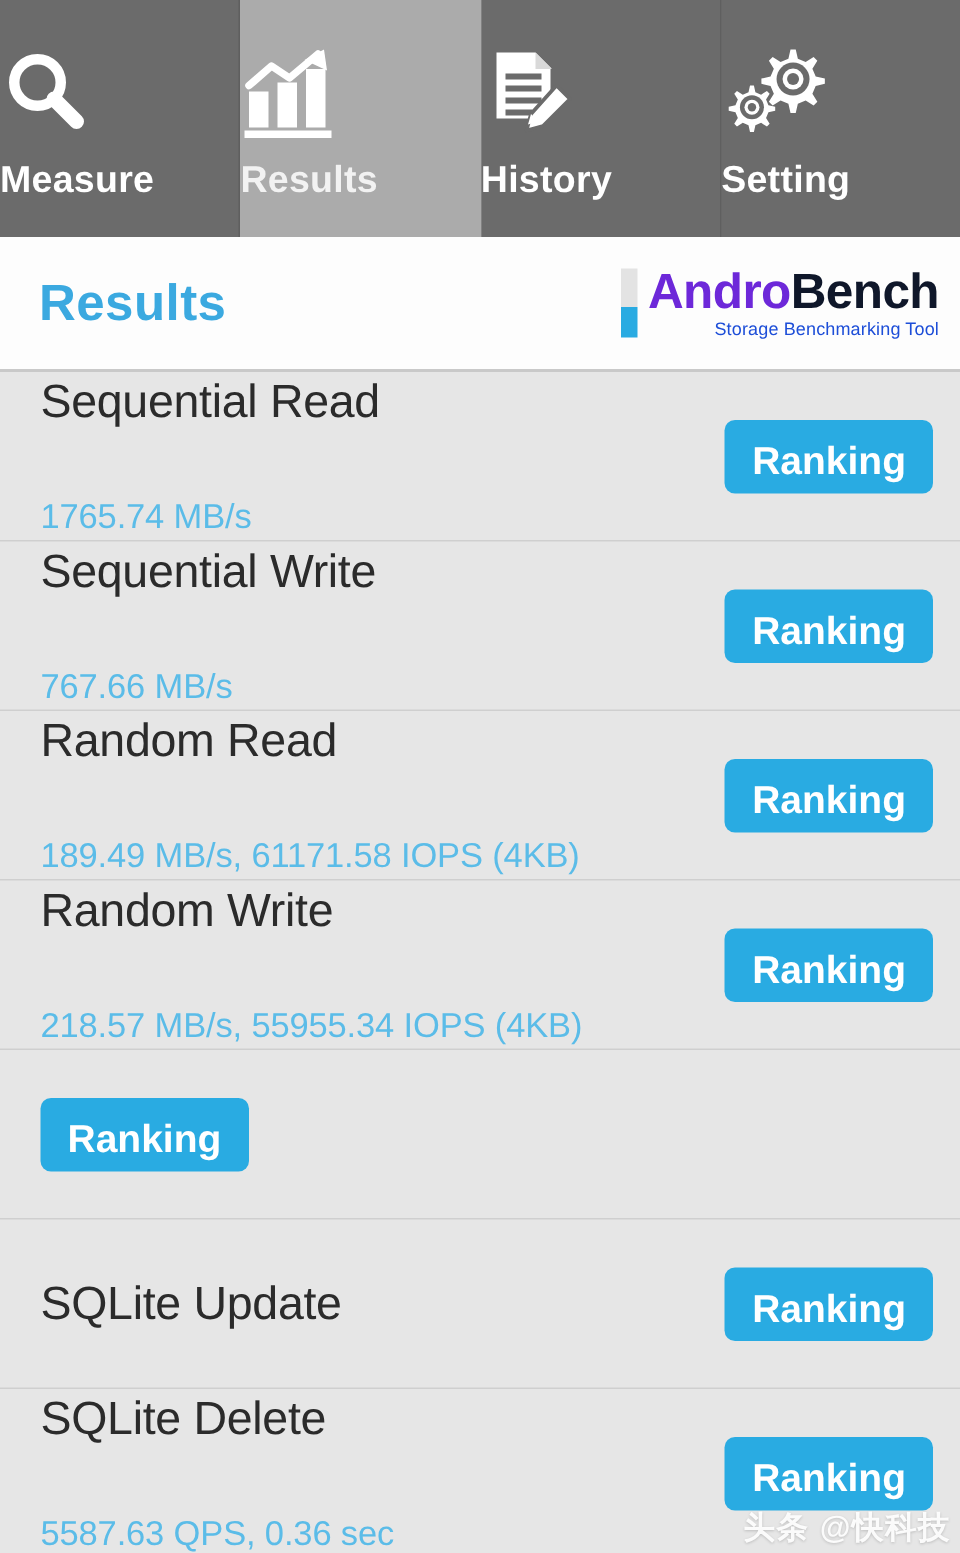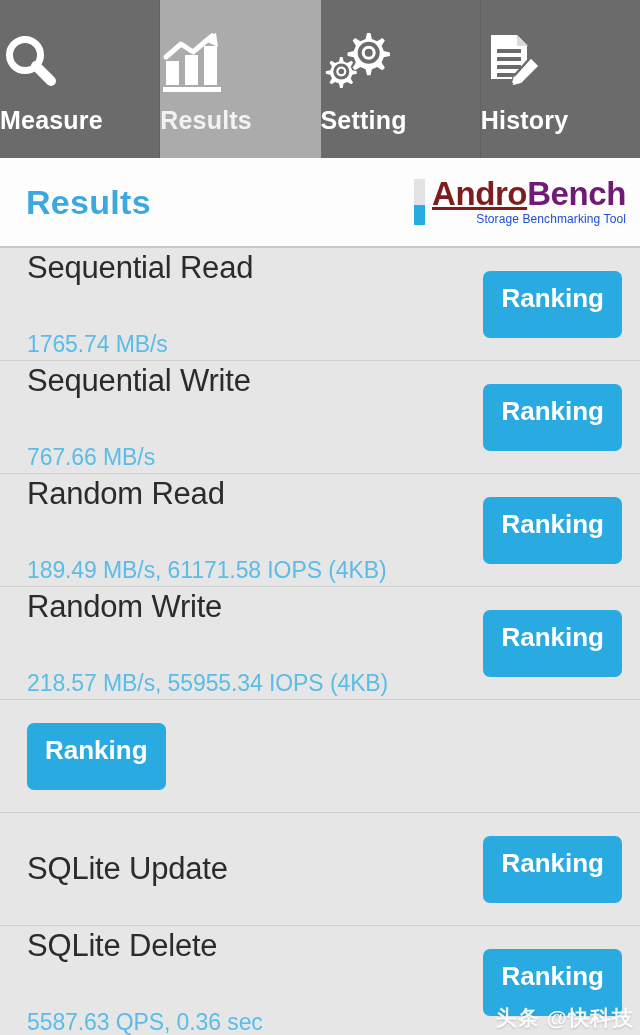--- a/index.html
+++ b/index.html
@@ -67,22 +67,22 @@
     align-items:center;
     gap:7px;
   }
   .logo-bar {
     width:11px;
     height:46px;
     background:linear-gradient(to bottom,#e3e3e3 0%,#e3e3e3 56%,#29abe2 56%,#29abe2 100%);
   }
   .logo-text { display:flex; flex-direction:column; align-items:flex-end; }
   .logo-word { font-size:33px; font-weight:bold; line-height:34px; letter-spacing:-0.4px; }
-  .logo-andro { color:#7f1d1d;text-decoration:underline; }
-  .logo-bench { color:#701a75; }
+  .logo-andro { color:#6d28d9; }
+  .logo-bench { color:#0f172a; }
   .logo-tag {
     font-size:12px;
     color:#1d4ed8;
     line-height:15px;
     letter-spacing:0.1px;
     margin-top:1px;
   }
 
   
   .list { background:#e6e6e6; }
@@ -109,21 +109,21 @@
     margin-top:2px;
     letter-spacing:-0.1px;
   }
   .ranking-btn {
     background:#29abe2;
     color:#ffffff;
     font-size:26px;
     font-weight:bold;
     border:none;
     border-radius:7px;
-    padding:13px 18px 26px 18px;
+    padding:13px 18px 8px 18px;
     line-height:28px;
     cursor:pointer;
     font-family:"Liberation Sans", sans-serif;
     white-space:nowrap;
   }
 
   
   .watermark {
     position:absolute;
     right:6px;
@@ -156,20 +156,36 @@
       <svg width="66" height="62" viewBox="0 0 66 62">
         <rect x="6" y="30" width="13" height="24" fill="#ffffff"></rect>
         <rect x="25" y="24" width="13" height="30" fill="#ffffff"></rect>
         <rect x="44" y="15" width="13" height="39" fill="#ffffff"></rect>
         <rect x="3" y="56" width="58" height="5" fill="#ffffff"></rect>
         <polyline points="6,26 21,13 33,21 52,5" fill="none" stroke="#ffffff" stroke-width="5" stroke-linejoin="round" stroke-linecap="round"></polyline>
         <polygon points="56,2 58,16 43,9" fill="#ffffff"></polygon>
       </svg>
     </span>
     <span class="tab-label">Results</span>
+  </div>
+
+  <div class="tab">
+    <span class="tab-icon">
+      <svg width="64" height="62" viewBox="0 0 64 62">
+        <path d="M10 4 h26 l10 10 v34 h-36 z" fill="#ffffff"></path>
+        <rect x="16" y="18" width="24" height="4" fill="#6b6b6b"></rect>
+        <rect x="16" y="26" width="24" height="4" fill="#6b6b6b"></rect>
+        <rect x="16" y="34" width="24" height="4" fill="#6b6b6b"></rect>
+        <rect x="16" y="42" width="18" height="4" fill="#6b6b6b"></rect>
+        <path d="M36 4 v11 h11 z" fill="#d9d9d9"></path>
+        <path d="M50 26 l9 9 -18 18 -11 3 3 -11 z" fill="#ffffff" stroke="#6b6b6b" stroke-width="2.5" stroke-linejoin="round"></path>
+        <path d="M33 45 l5 5 -7 2 z" fill="#ffffff"></path>
+      </svg>
+    </span>
+    <span class="tab-label">History</span>
   </div>
 
   <div class="tab">
     <span class="tab-icon">
       <svg width="70" height="62" viewBox="0 0 70 62">
         <g fill="#ffffff">
           <path d="M46 2 l3.5 0 1.4 6.1 5.2 2.2 5.3-3.3 2.5 2.5 -3.3 5.3 2.2 5.2 6.1 1.4 0 3.5 -6.1 1.4 -2.2 5.2 3.3 5.3 -2.5 2.5 -5.3-3.3 -5.2 2.2 -1.4 6.1 -3.5 0 -1.4-6.1 -5.2-2.2 -5.3 3.3 -2.5-2.5 3.3-5.3 -2.2-5.2 -6.1-1.4 0-3.5 6.1-1.4 2.2-5.2 -3.3-5.3 2.5-2.5 5.3 3.3 5.2-2.2 z"></path>
           <circle cx="47.7" cy="21.7" r="11" fill="#6b6b6b"></circle>
           <circle cx="47.7" cy="21.7" r="7" fill="#ffffff"></circle>
           <circle cx="47.7" cy="21.7" r="4" fill="#6b6b6b"></circle>
@@ -178,36 +194,20 @@
           <path d="M19 26 l2.6 0 1 4.5 3.8 1.6 3.9-2.4 1.8 1.8 -2.4 3.9 1.6 3.8 4.5 1 0 2.6 -4.5 1 -1.6 3.8 2.4 3.9 -1.8 1.8 -3.9-2.4 -3.8 1.6 -1 4.5 -2.6 0 -1-4.5 -3.8-1.6 -3.9 2.4 -1.8-1.8 2.4-3.9 -1.6-3.8 -4.5-1 0-2.6 4.5-1 1.6-3.8 -2.4-3.9 1.8-1.8 3.9 2.4 3.8-1.6 z"></path>
           <circle cx="20.3" cy="40.5" r="8" fill="#6b6b6b"></circle>
           <circle cx="20.3" cy="40.5" r="5" fill="#ffffff"></circle>
           <circle cx="20.3" cy="40.5" r="2.8" fill="#6b6b6b"></circle>
         </g>
       </svg>
     </span>
     <span class="tab-label">Setting</span>
   </div>
 
-  <div class="tab">
-    <span class="tab-icon">
-      <svg width="64" height="62" viewBox="0 0 64 62">
-        <path d="M10 4 h26 l10 10 v34 h-36 z" fill="#ffffff"></path>
-        <rect x="16" y="18" width="24" height="4" fill="#6b6b6b"></rect>
-        <rect x="16" y="26" width="24" height="4" fill="#6b6b6b"></rect>
-        <rect x="16" y="34" width="24" height="4" fill="#6b6b6b"></rect>
-        <rect x="16" y="42" width="18" height="4" fill="#6b6b6b"></rect>
-        <path d="M36 4 v11 h11 z" fill="#d9d9d9"></path>
-        <path d="M50 26 l9 9 -18 18 -11 3 3 -11 z" fill="#ffffff" stroke="#6b6b6b" stroke-width="2.5" stroke-linejoin="round"></path>
-        <path d="M33 45 l5 5 -7 2 z" fill="#ffffff"></path>
-      </svg>
-    </span>
-    <span class="tab-label">History</span>
-  </div>
-
 </div>
 
 <div class="header">
   <div class="page-title">Results</div>
   <div class="logo">
     <span class="logo-bar"></span>
     <span class="logo-text">
       <span class="logo-word"><span class="logo-andro">Andro</span><span class="logo-bench">Bench</span></span>
       <span class="logo-tag">Storage Benchmarking Tool</span>
     </span>

